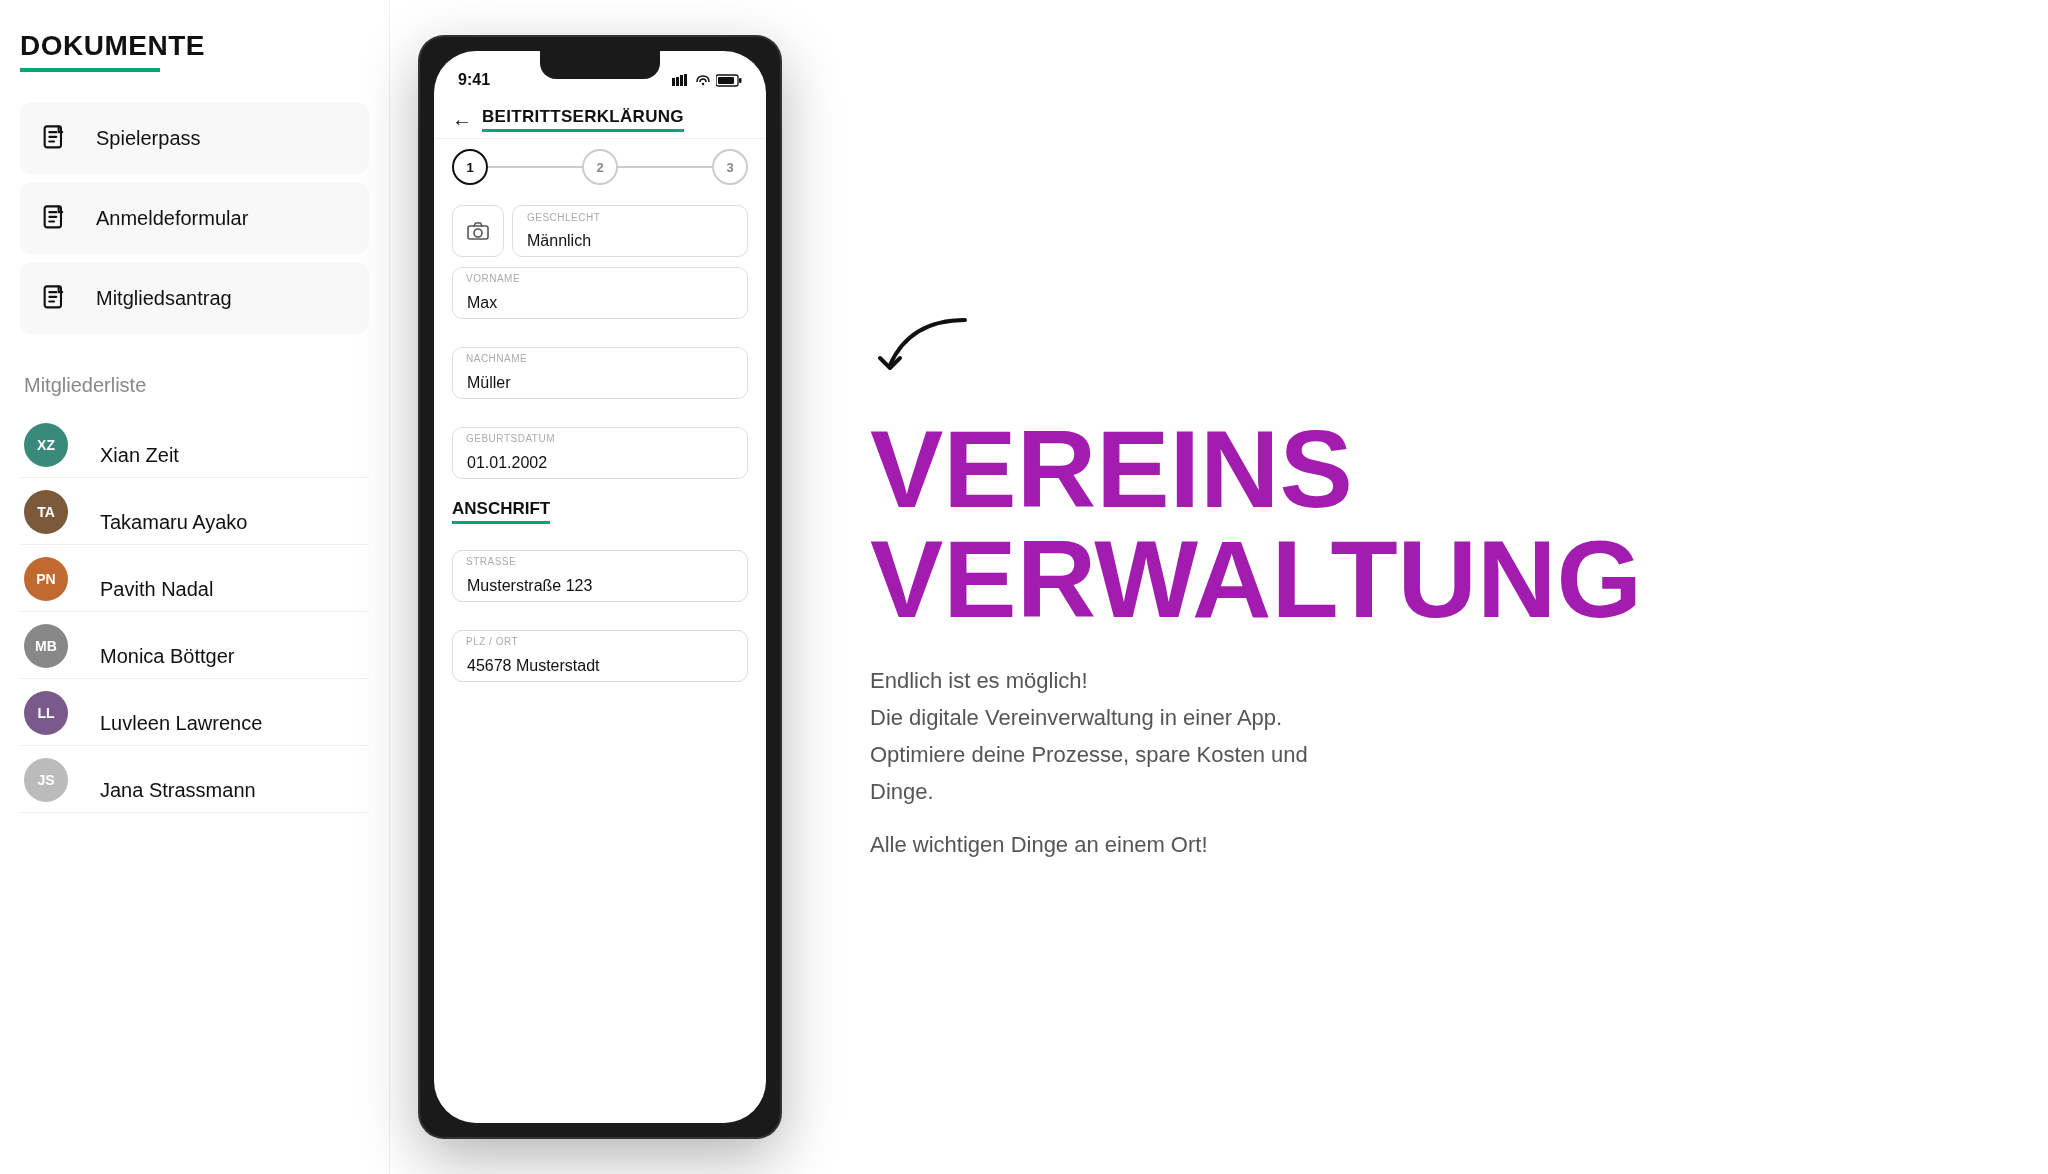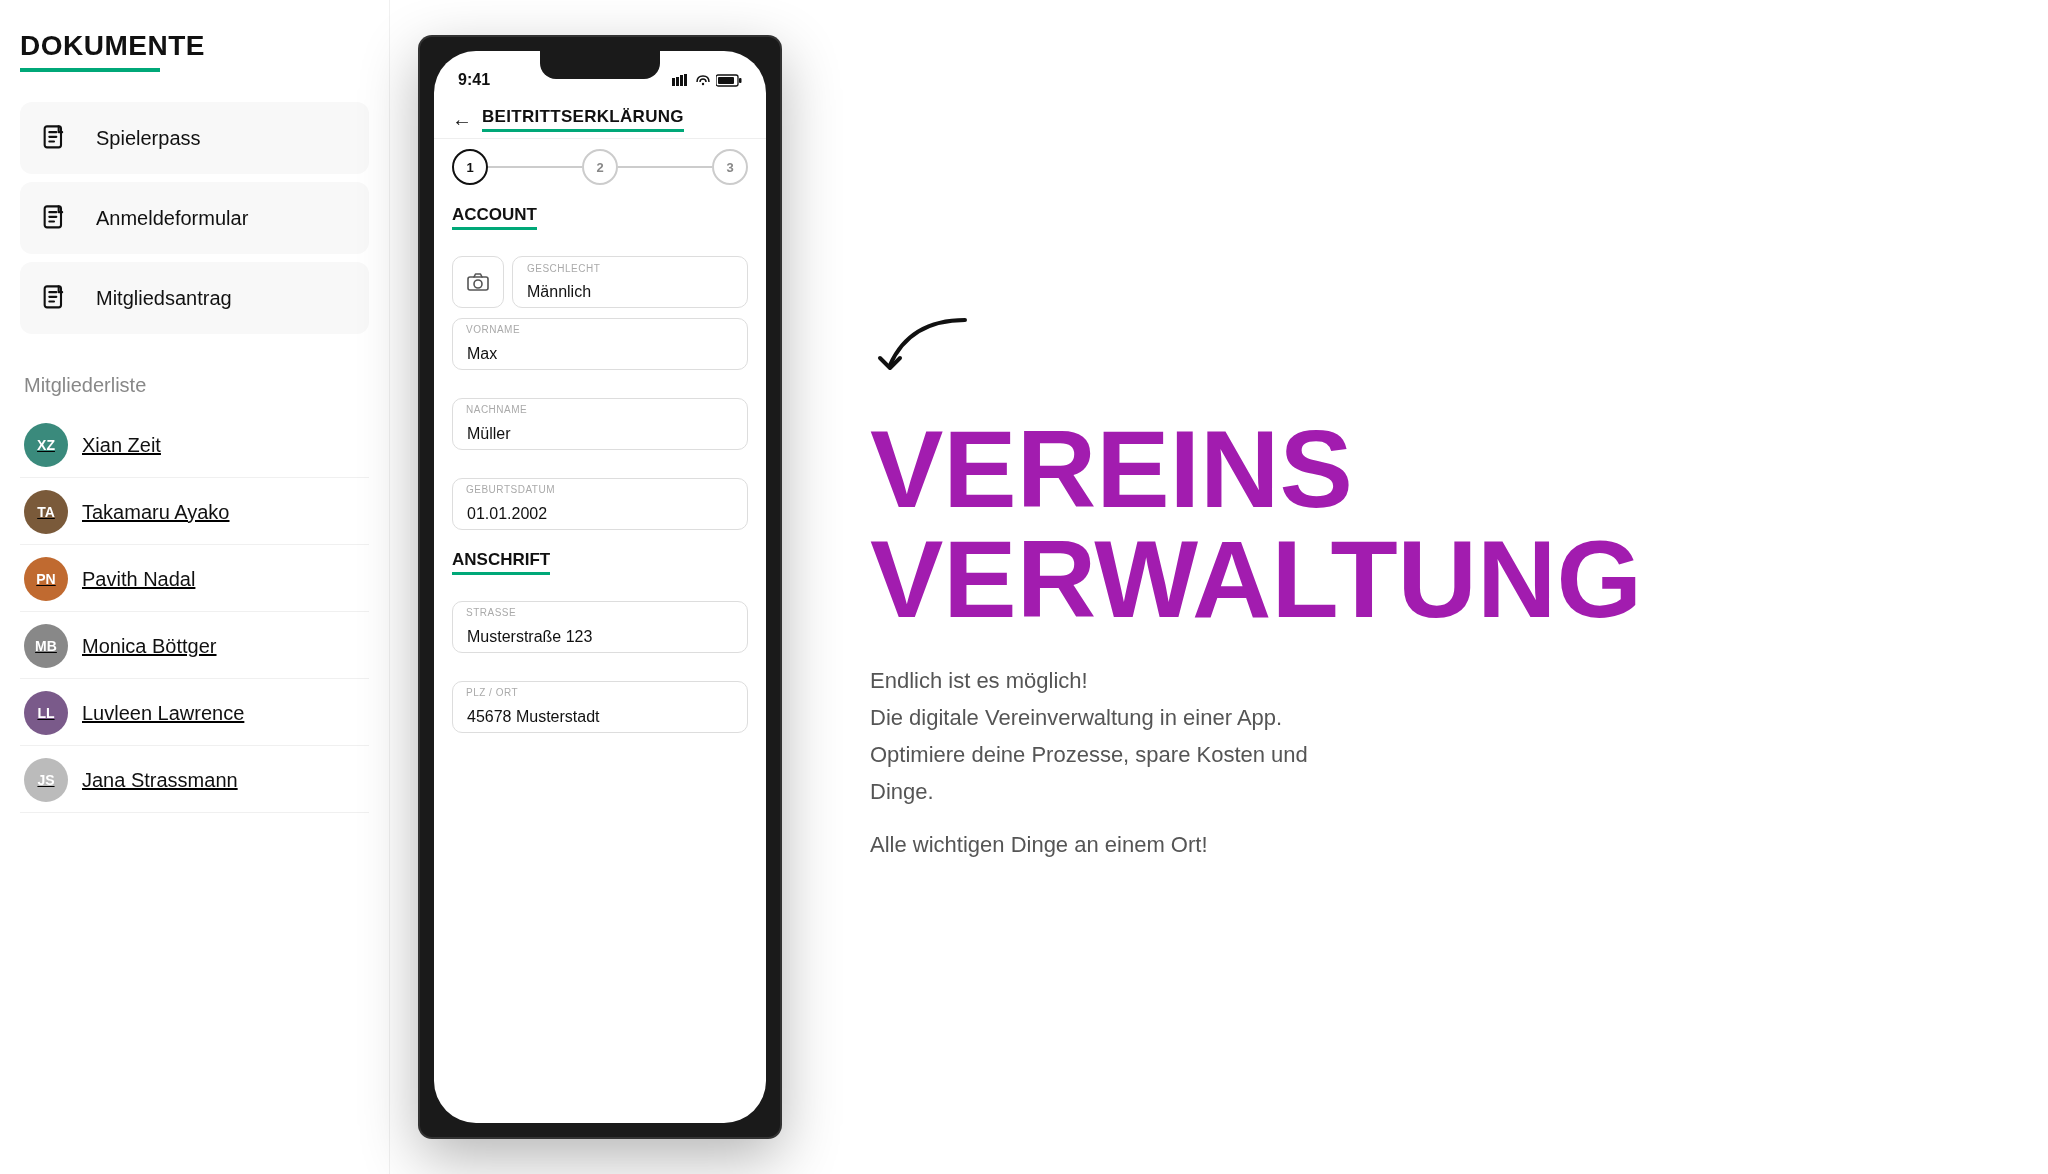--- a/index.html
+++ b/index.html
@@ -84,26 +84,25 @@
     }
 
     .member-list {
       display: flex;
       flex-direction: column;
       gap: 2px;
     }
 
     .member-item {
       display: flex;
-      align-items: center;
-      gap: 14px;
+      align-items: flex-end;
+      gap: 32px;
       padding: 10px 4px;
       border-bottom: 1px solid #f0f0f0;
       cursor: pointer;
-      text-decoration: underline;
     }
 
     .member-avatar {
       width: 44px;
       height: 44px;
       border-radius: 50%;
       object-fit: cover;
       background: #ddd;
       display: flex;
       align-items: center;
@@ -137,21 +136,21 @@
       align-items: center;
       justify-content: center;
       background: #fff;
       padding: 20px;
     }
 
     .phone-mockup {
       width: 360px;
       height: 1100px;
       background: #1a1a1a;
-      border-radius: 12px;
+      border-radius: 24px;
       padding: 14px;
       box-shadow: 0 0 0 2px #333, 0 20px 60px rgba(0,0,0,0.3);
       position: relative;
     }
 
     .phone-screen {
       width: 100%;
       height: 100%;
       background: #ffffff;
       border-radius: 42px;
@@ -483,23 +482,20 @@
           <span>2</span>
         </div>
         <div class="step-line"></div>
         <div class="step-bubble">
           <span>3</span>
         </div>
       </div>
 
       <div class="phone-content">
 
-        <div style="margin-bottom:12px;">
-          <span class="section-title">ACCOUNT</span>
-        </div>
 
         <div class="form-row-with-icon">
           <div class="photo-btn">
             <svg width="22" height="18" viewBox="0 0 22 18" fill="none" stroke="#555" stroke-width="1.6" stroke-linecap="round" stroke-linejoin="round">
               <rect x="1" y="4" width="20" height="13" rx="2"></rect>
               <circle cx="11" cy="11" r="4"></circle>
               <path d="M7 4l1.5-3h5L15 4"></path>
             </svg>
           </div>
           <div class="field-wrap">

